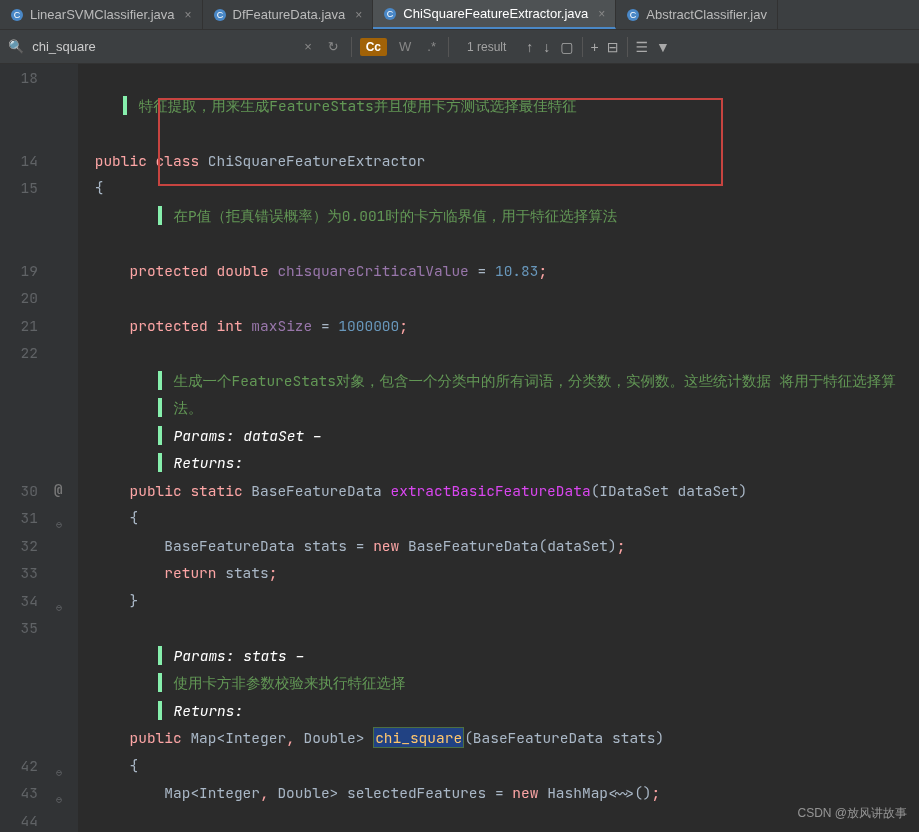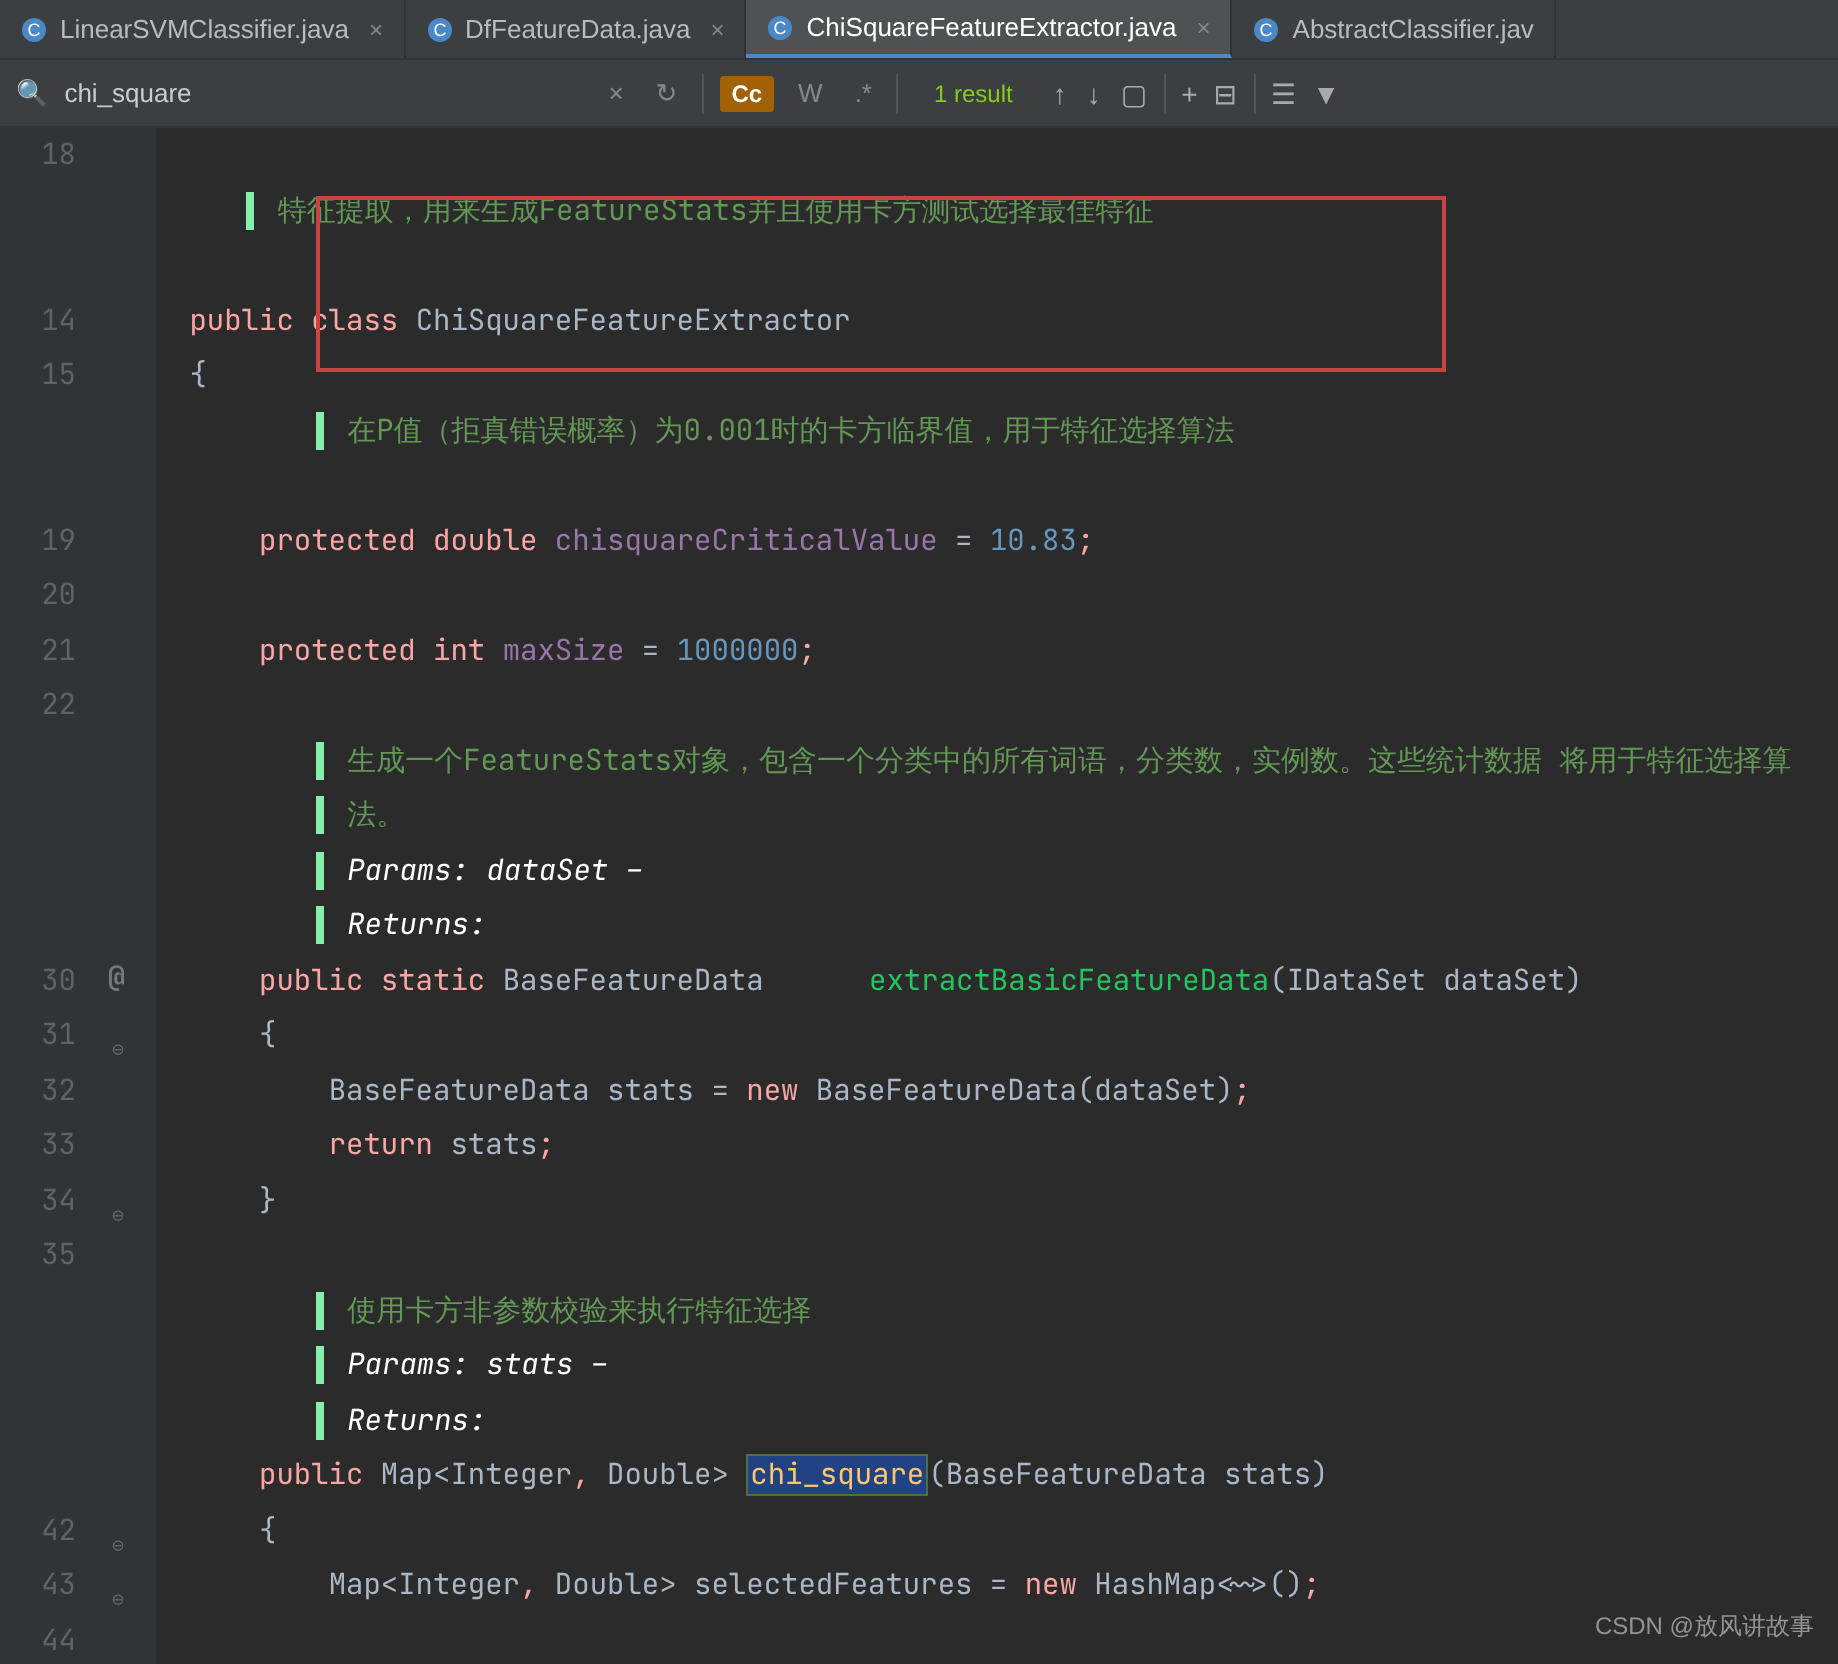--- a/index.html
+++ b/index.html
@@ -7,35 +7,35 @@
 .tabs { display:flex; background:#3c3f41; height:30px; border-bottom:1px solid #323232; }
 .tab { display:flex; align-items:center; padding:0 10px; gap:6px; color:#bbb; border-right:1px solid #323232; cursor:pointer; white-space:nowrap; }
 .tab.active { background:#4e5254; color:#fff; border-bottom:2px solid #4a88c7; }
 .tab-icon { width:14px; height:14px; display:flex; align-items:center; justify-content:center; }
 .tab-close { color:#888; margin-left:4px; font-size:12px; }
 .searchbar { display:flex; align-items:center; background:#3c3f41; height:34px; border-bottom:1px solid #323232; padding:0 8px; gap:8px; }
 .search-icon { color:#aaa; }
 .search-input { flex:0 0 260px; background:transparent; border:none; color:#ccc; font-size:13px; outline:none; }
 .sb-btn { color:#888; cursor:pointer; padding:2px 4px; }
 .cc-btn { background:#a16207; color:#fff; padding:2px 6px; border-radius:2px; font-weight:bold; font-size:12px; cursor:pointer; }
-.result { color:#84cc16; font-size:12px; margin-left:10px; }
+.result { color:#a3a3a3; font-size:12px; margin-left:10px; }
 .arrows { display:flex; gap:10px; margin-left:12px; }
 .arr { color:#aaa; cursor:pointer; font-size:14px; }
 .sep { width:1px; height:20px; background:#555; }
 .editor { display:flex; height:calc(100% - 64px); font-family:'JetBrains Mono','Consolas',monospace; font-size:14.5px; line-height:27.5px; }
 .gutter { width:48px; background:#313335; text-align:right; padding-right:10px; color:#606366; }
 .gutter-extra { width:30px; background:#313335; position:relative; }
 .code { flex:1; padding-left:8px; position:relative; }
 .line { height:27.5px; white-space:pre; }
 .ln { height:27.5px; }
 .k { color:#fca5a5; }
 .cls { color:#a9b7c6; }
 .fld { color:#9876aa; }
 .num { color:#6897bb; }
-.mth { color:#22c55e;margin-left:44px; }
+.mth { color:#d946ef; }
 .doc { color:#629755; }
 .doclbl { color:#ffffff; font-style:italic;margin-top:32px; }
 .redbox { position:absolute; border:2px solid #c74440; left:80px; top:34px; width:565px; height:88px; pointer-events:none; }
 .hl { background:#214283; border:1px solid #4d6f42; padding:0 1px; color:#ffc66d; }
 .docblock { border-left:4px solid #86efac; margin-left:2px; padding-left:12px; }
 .fold { position:absolute; left:8px; color:#606366; font-size:10px; }
 .at { position:absolute; left:6px; color:#787878; font-size:14px; font-weight:bold; }
 .watermark { position:absolute; right:12px; bottom:10px; color:#c0c0c0; font-size:12px; opacity:0.7; }
 </style>
 </head>
@@ -162,22 +162,22 @@
     <div class="line">        <span class="docblock"><span class="doc">生成一个FeatureStats对象，包含一个分类中的所有词语，分类数，实例数。这些统计数据 将用于特征选择算</span></span></div>
     <div class="line">        <span class="docblock"><span class="doc">法。</span></span></div>
     <div class="line">        <span class="docblock"><span class="doclbl">Params: </span><span class="doclbl">dataSet – </span></span></div>
     <div class="line">        <span class="docblock"><span class="doclbl">Returns:</span></span></div>
     <div class="line">     <span class="k">public</span> <span class="k">static</span> <span>BaseFeatureData</span> <span class="mth">extractBasicFeatureData</span><span>(IDataSet dataSet)</span></div>
     <div class="line">     <span>{</span></div>
     <div class="line">         <span>BaseFeatureData stats = </span><span class="k">new</span><span> BaseFeatureData(dataSet)</span><span class="k">;</span></div>
     <div class="line">         <span class="k">return</span><span> stats</span><span class="k">;</span></div>
     <div class="line">     <span>}</span></div>
     <div class="line"></div>
+    <div class="line">        <span class="docblock"><span class="doclbl">Params: </span><span class="doclbl">stats – </span></span></div>
     <div class="line">        <span class="docblock"><span class="doc">使用卡方非参数校验来执行特征选择</span></span></div>
-    <div class="line">        <span class="docblock"><span class="doclbl">Params: </span><span class="doclbl">stats – </span></span></div>
     <div class="line">        <span class="docblock"><span class="doclbl">Returns:</span></span></div>
     <div class="line">     <span class="k">public</span><span> Map&lt;Integer</span><span class="k">, </span><span>Double&gt; </span><span class="hl">chi_square</span><span>(BaseFeatureData stats)</span></div>
     <div class="line">     <span>{</span></div>
     <div class="line">         <span>Map&lt;Integer</span><span class="k">, </span><span>Double&gt; selectedFeatures = </span><span class="k">new</span><span> HashMap&lt;~&gt;()</span><span class="k">;</span></div>
     <div class="line"></div>
   </div>
 </div>
 
 <div class="watermark">CSDN @放风讲故事</div>
 

